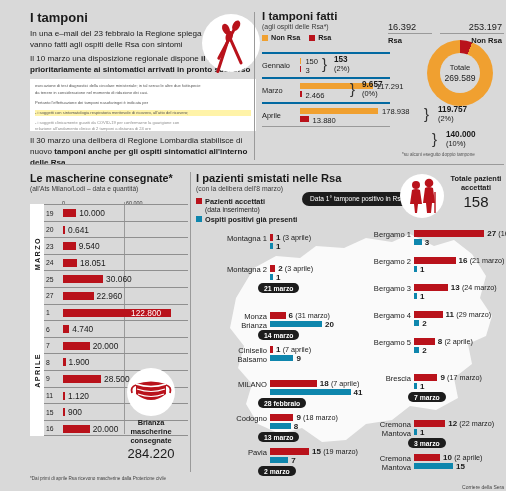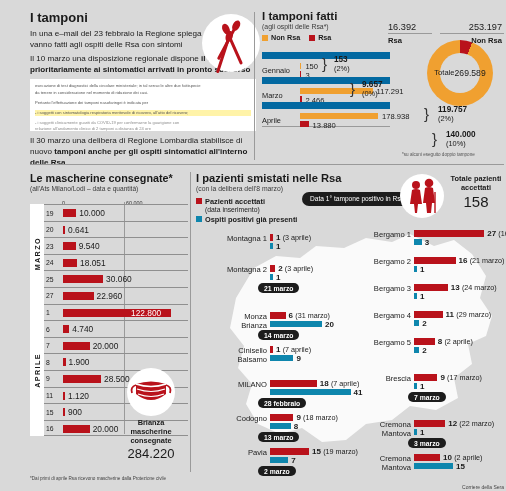--- a/index.html
+++ b/index.html
@@ -51,42 +51,42 @@
   }
   #fatti .title { font-size: 11.5px; font-weight: bold; }
   #fatti .sub { font-size: 6.9px; color: #3a3a3a; margin-top: 1px; }
   .legend-row { display: flex; gap: 9px; align-items: center; margin-top: 3px; }
   .legend-item { display: flex; align-items: center; gap: 3px; font-size: 7.2px; font-weight: bold; }
   .sw { width: 6px; height: 6px; display: inline-block; }
   .sw.orange { background: #f0a030; }
   .sw.red { background: #b9121b; }
 
   .months { position: absolute; left: 0; top: 42px; width: 128px; }
-  .mrow { position: relative; height: 25px; border-top: 7px solid #0369a1; }
+  .mrow { position: relative; height: 25px; border-top: 2px solid #0369a1; }
   .mrow:last-child { border-bottom: 1px solid #9a9a9a; }
   .mlabel { position: absolute; left: 0; top: 7px; font-size: 7.4px; color: #1a1a1a; }
   .bars { position: absolute; left: 38px; top: 4px; }
   .bar-o { height: 5.5px; background: #f0a030; margin-bottom: 2.5px; }
   .bar-r { height: 5.5px; background: #b9121b; }
   .bval { position: absolute; font-size: 7.6px; white-space: nowrap; }
   .brace { position: absolute; font-size: 15px; color: #333; font-weight: 300; }
   .tot { position: absolute; font-size: 8.2px; font-weight: bold; white-space: nowrap; }
   .pct { position: absolute; font-size: 7.4px; white-space: nowrap; }
 
   
   .donut-wrap { position: absolute; right: 6px; top: 30px; width: 76px; }
   .donut {
     width: 66px; height: 66px; border-radius: 50%;
     background: conic-gradient(#b9121b 0deg 21.9deg, #f0a030 21.9deg 360deg);
     position: relative; margin: 0 auto;
   }
   .donut .hole {
     position: absolute; left: 13px; top: 13px; width: 40px; height: 40px;
     border-radius: 50%; background: #d9d9d9;
-    display: flex; flex-direction: row; align-items: center; justify-content: center;
+    display: flex; flex-direction: column; align-items: center; justify-content: center;
     line-height: 10px;
   }
   .donut .hole .t1 { font-size: 7.6px; }
   .donut .hole .t2 { font-size: 8.6px; }
   .dlabels { position: absolute; top: 0; left: 0; width: 242px; }
   .dnum { position: absolute; font-size: 9.2px; }
   .dcap { position: absolute; font-size: 7.6px; font-weight: bold; }
   .note { position: absolute; font-size: 4.6px; color: #555; }
 
   

